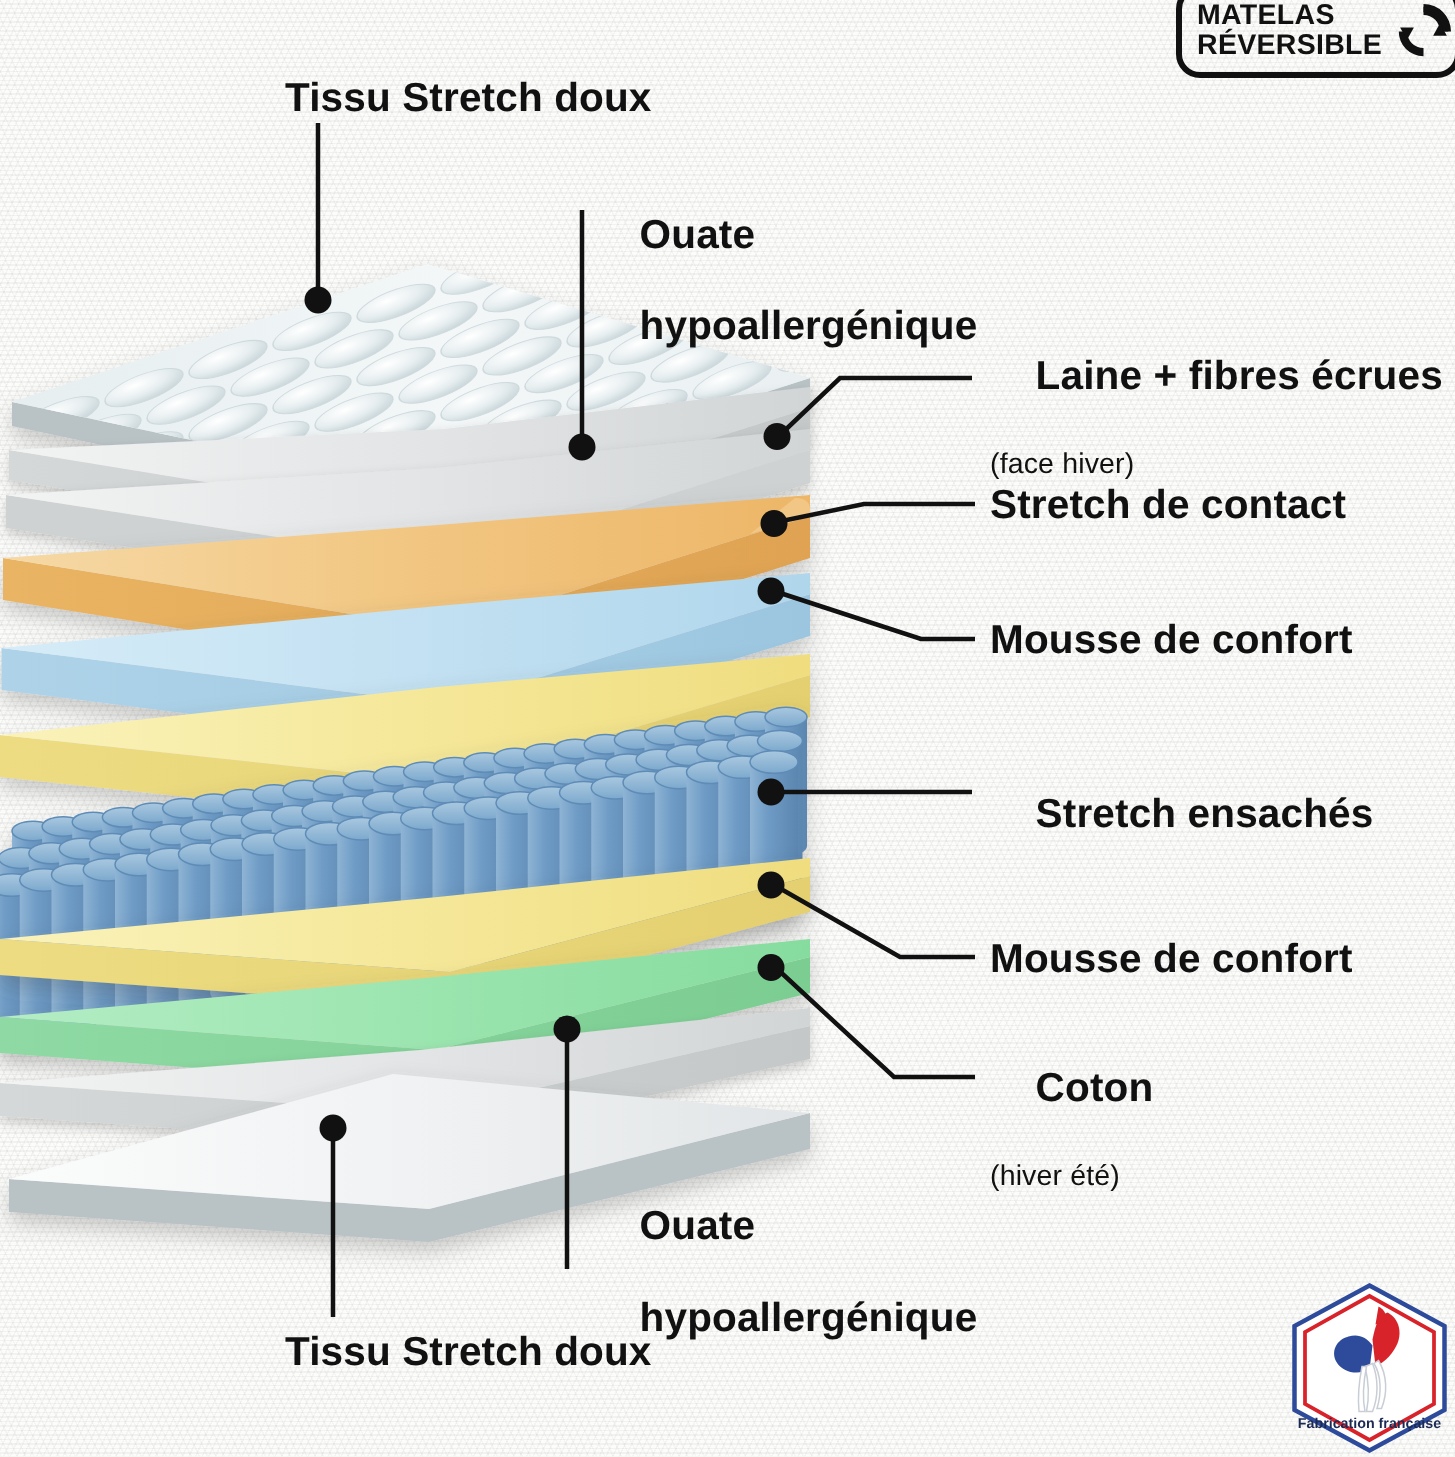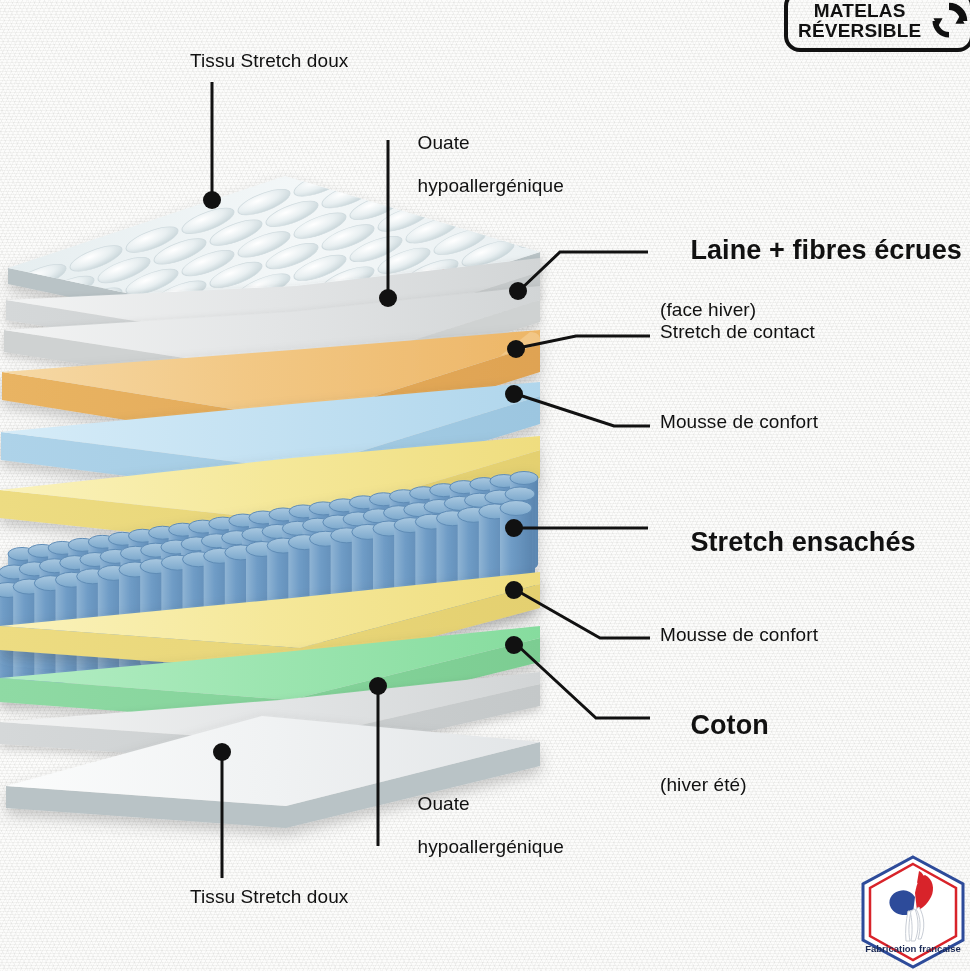--- a/index.html
+++ b/index.html
@@ -22,36 +22,36 @@
   }
   #stage{ position:absolute; inset:0; z-index:2; }
   svg.fill{ position:absolute; left:0; top:0; width:970px; height:971px; overflow:visible; }
 
   
   .label{
     position:absolute; z-index:6;
     color:#111; line-height:1.12;
     white-space:pre;
   }
-  .label.reg{ font-size:19px; font-weight:400; letter-spacing:.1px; }
+  .label.reg{ font-size:27px; font-weight:700; letter-spacing:.1px; }
   .label.bold{ font-size:27px; font-weight:700; letter-spacing:.1px; }
   .label .sub{ display:block; font-size:19px; font-weight:400; letter-spacing:.1px; margin-top:3px;}
 
   
   #reversible-badge{
     position:absolute; right:-4px; top:-10px; z-index:8;
     width:190px; height:62px;
     border:4px solid #111; border-radius:16px;
     background:transparent;
     display:flex; align-items:center; justify-content:flex-start;
     padding-left:10px; gap:6px;
   }
   #reversible-badge .txt{
     font-size:19px; font-weight:700; color:#111;
-    line-height:1.04; text-align:center; letter-spacing:.2px;
+    line-height:1.04; letter-spacing:.2px;
   }
   #reversible-badge .icon{ width:44px; height:44px; flex:0 0 44px; }
 
   
   #french-badge{ position:absolute; left:855px; top:853px; width:116px; height:118px; z-index:8; }
 </style>
 </head>
 <body>
 
 <div id="bg-texture"></div>

